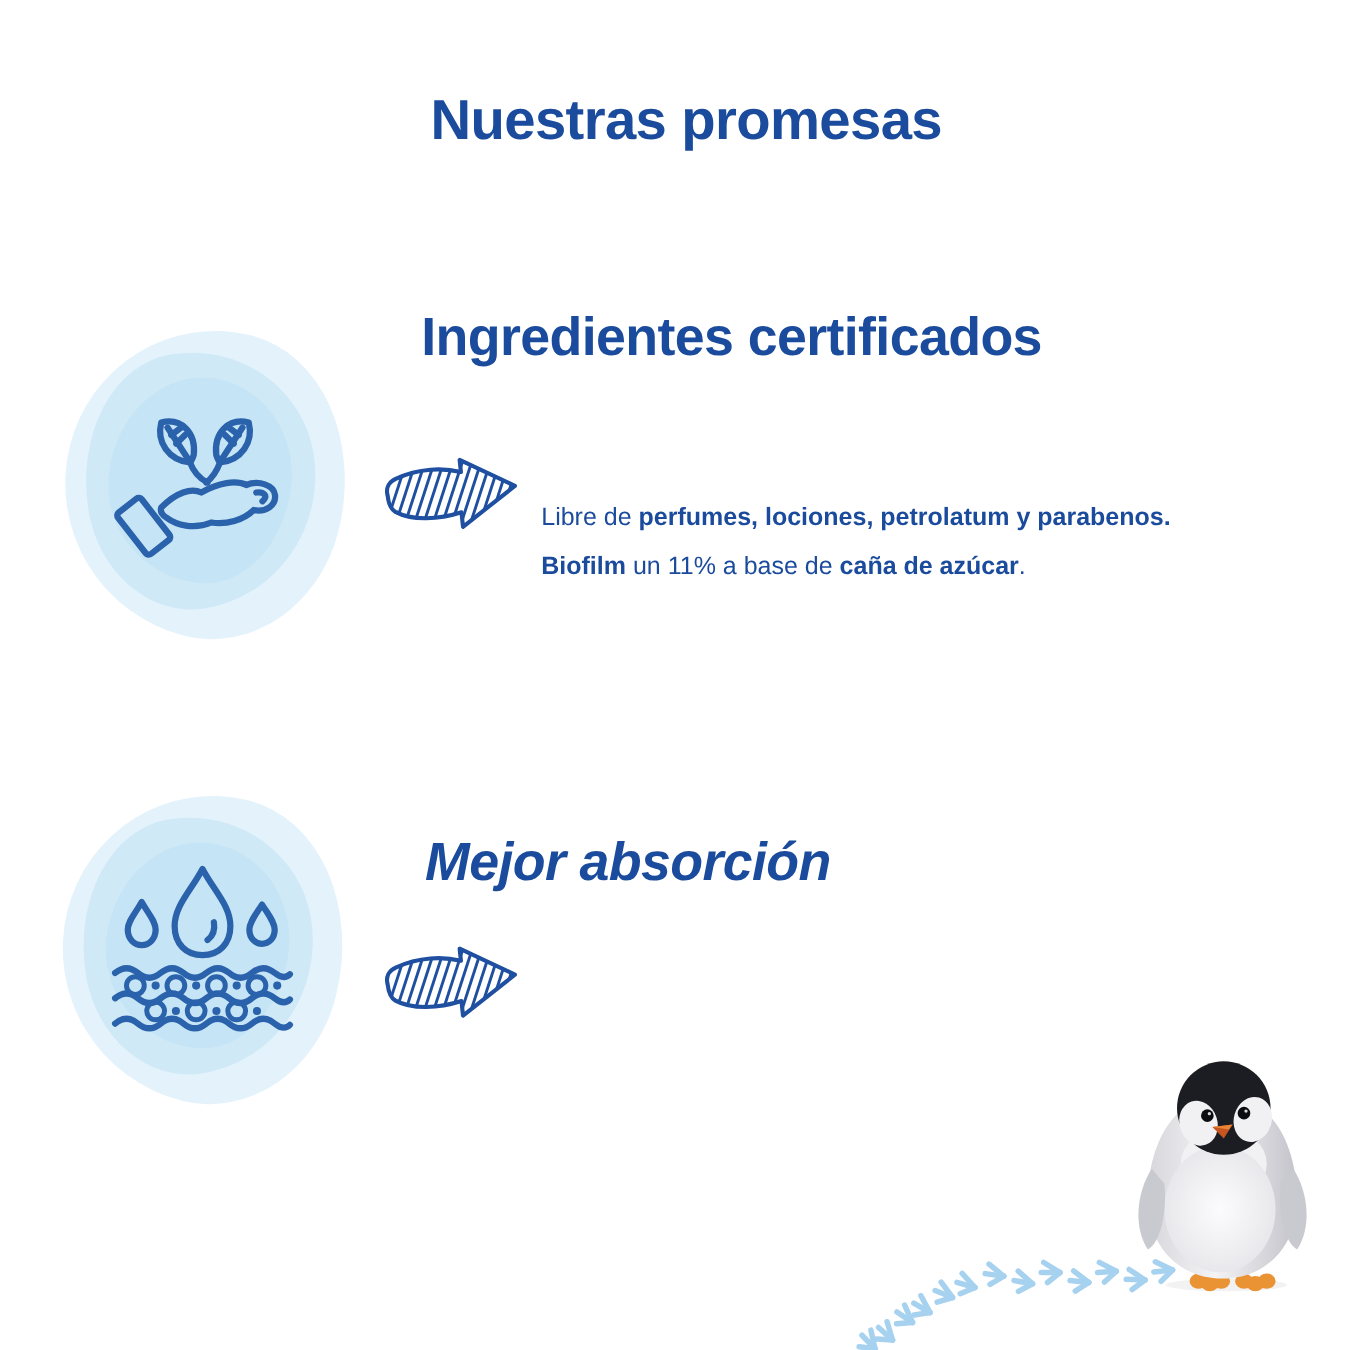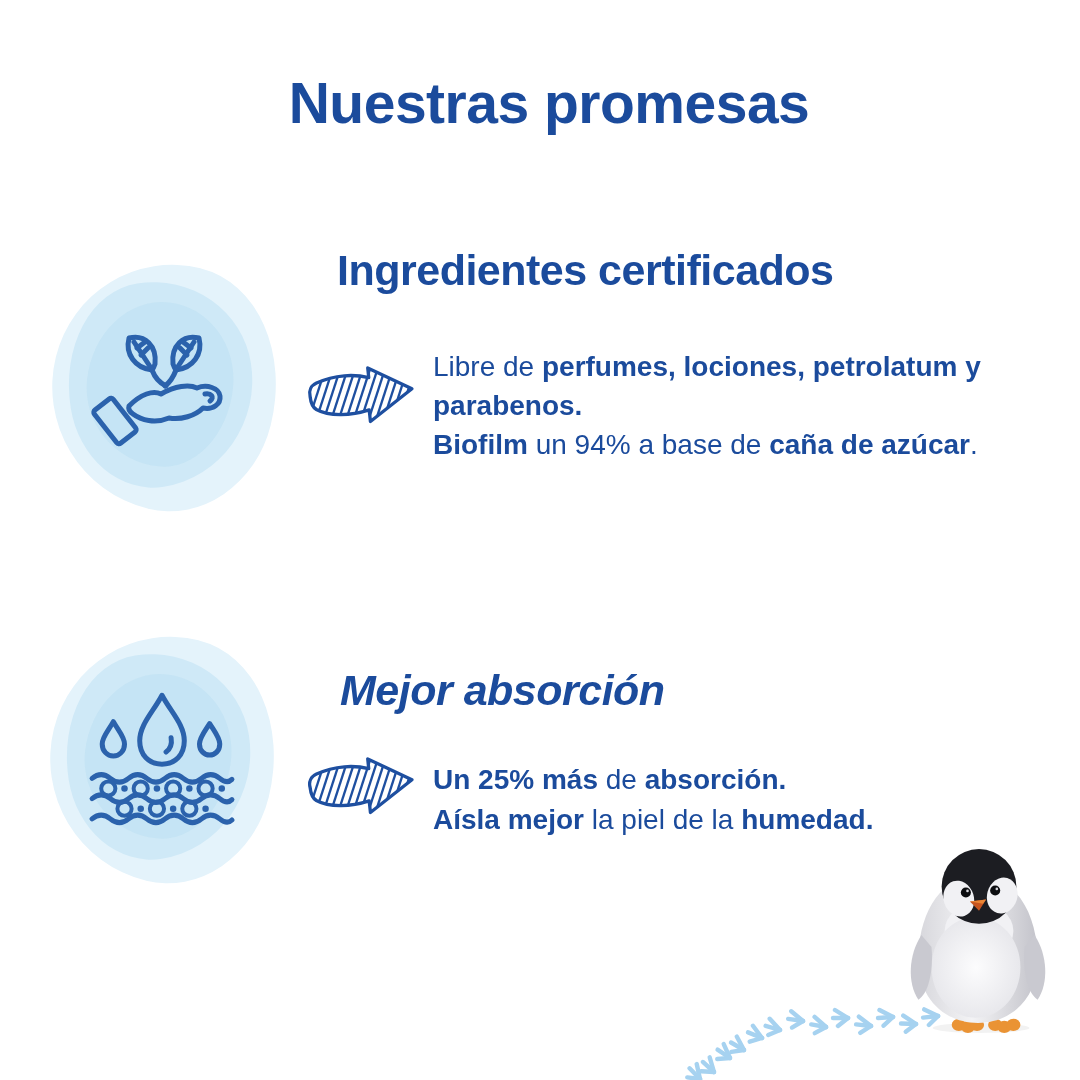--- a/index.html
+++ b/index.html
@@ -3,31 +3,31 @@
 <meta charset="utf-8">
 <style>
   html,body { margin:0; padding:0; background:#ffffff; }
   .canvas {
     position:relative; width:1080px; height:1080px; background:#fff;
     overflow:hidden; font-family:"Liberation Sans", sans-serif;
     color:var(--ink,#1b4b9c);
   }
   .title {
     position:absolute; left:0; right:0; top:70px; text-align:center;
-    font-size:57px; font-weight:bold; letter-spacing:-0.5px; color:var(--ink);padding-left:18px;
+    font-size:45px; font-weight:bold; letter-spacing:-0.5px; color:var(--ink);padding-left:18px;
   }
   .section-heading {
     position:absolute; font-size:43px; font-weight:bold; letter-spacing:-0.5px;
     color:var(--ink); white-space:nowrap;
   }
   .heading-1 { left:337px; top:246px; }
   .heading-2 { left:340px; top:666px;font-style:italic; }
   .body-text {
     position:absolute; left:433px; width:572px;
-    font-size:28px; line-height:39px; color:var(--ink);
+    font-size:20px; line-height:39px; color:var(--ink);margin-top:48px;
   }
   .body-1 { top:347px; }
   .body-2 { top:760px; line-height:40px; }
   .body-text .b { font-weight:bold; }
   
   .blob { position:absolute; }
   .blob .w1 {
     position:absolute; inset:-4%;
     background:var(--blob-light);
     border-radius:53% 47% 44% 56% / 49% 55% 45% 51%;
@@ -112,21 +112,21 @@
         <line x1="84" y1="72" x2="116" y2="0"></line>
       <line x1="92" y1="72" x2="124" y2="0"></line>
     </g>
     <path d="M8,30 C7,24 10,19 16,17 C36,10 56,12 70,17 L70,7 L113,33 L67,62 L67,50 C48,54 26,53 13,44 C9,41 8,36 8,30 Z" fill="none" stroke="var(--arrow-blue)" stroke-width="3.4" stroke-linejoin="round"></path>
   </svg>
 
   <div class="section-heading heading-1">Ingredientes certificados</div>
 
   <div class="body-text body-1">
       <div><span>Libre de </span><span class="b">perfumes, lociones, petrolatum y parabenos.</span></div>
-      <div><span class="b">Biofilm</span><span> un 94% a base de </span><span class="b">caña de azúcar</span><span>.</span></div>
+      <div><span class="b">Biofilm</span><span> un 11% a base de </span><span class="b">caña de azúcar</span><span>.</span></div>
     </div>
 
   <div class="blob blob-2">
     <div class="w1"></div>
     <div class="w2"></div>
     <div class="w3"></div>
     <svg class="blob-icon" width="152" height="148" viewBox="0 0 150 146">
       <g class="stroke-icon" stroke-width="4.8">
         <path d="M75,14 C84,31 97,43 97,59 C97,73 88,82 75,82 C62,82 53,73 53,59 C53,43 66,31 75,14 Z"></path>
         <path d="M84,56 C85,62 83,67 79,70"></path>
@@ -176,24 +176,20 @@
         <line x1="68" y1="72" x2="100" y2="0"></line>
       <line x1="76" y1="72" x2="108" y2="0"></line>
         <line x1="84" y1="72" x2="116" y2="0"></line>
       <line x1="92" y1="72" x2="124" y2="0"></line>
     </g>
     <path d="M8,30 C7,24 10,19 16,17 C36,10 56,12 70,17 L70,7 L113,33 L67,62 L67,50 C48,54 26,53 13,44 C9,41 8,36 8,30 Z" fill="none" stroke="var(--arrow-blue)" stroke-width="3.4" stroke-linejoin="round"></path>
   </svg>
 
   <div class="section-heading heading-2">Mejor absorción</div>
 
-  <div class="body-text body-2">
-      <div><span class="b">Un 25% más</span><span> de </span><span class="b">absorción.</span></div>
-      <div><span class="b">Aísla mejor</span><span> la piel de la </span><span class="b">humedad.</span></div>
-    </div>
 
   <svg class="penguin" width="154" height="192" viewBox="0 0 150 190">
     <defs>
       <linearGradient id="pg-body" x1="0" y1="0" x2="1" y2="0">
         <stop offset="0" stop-color="#d7d7dc"></stop>
         <stop offset="0.45" stop-color="#f3f3f5"></stop>
         <stop offset="1" stop-color="#c3c3ca"></stop>
       </linearGradient>
       <radialGradient id="pg-belly" cx="0.5" cy="0.5" r="0.65">
         <stop offset="0" stop-color="#fcfcfd"></stop>

